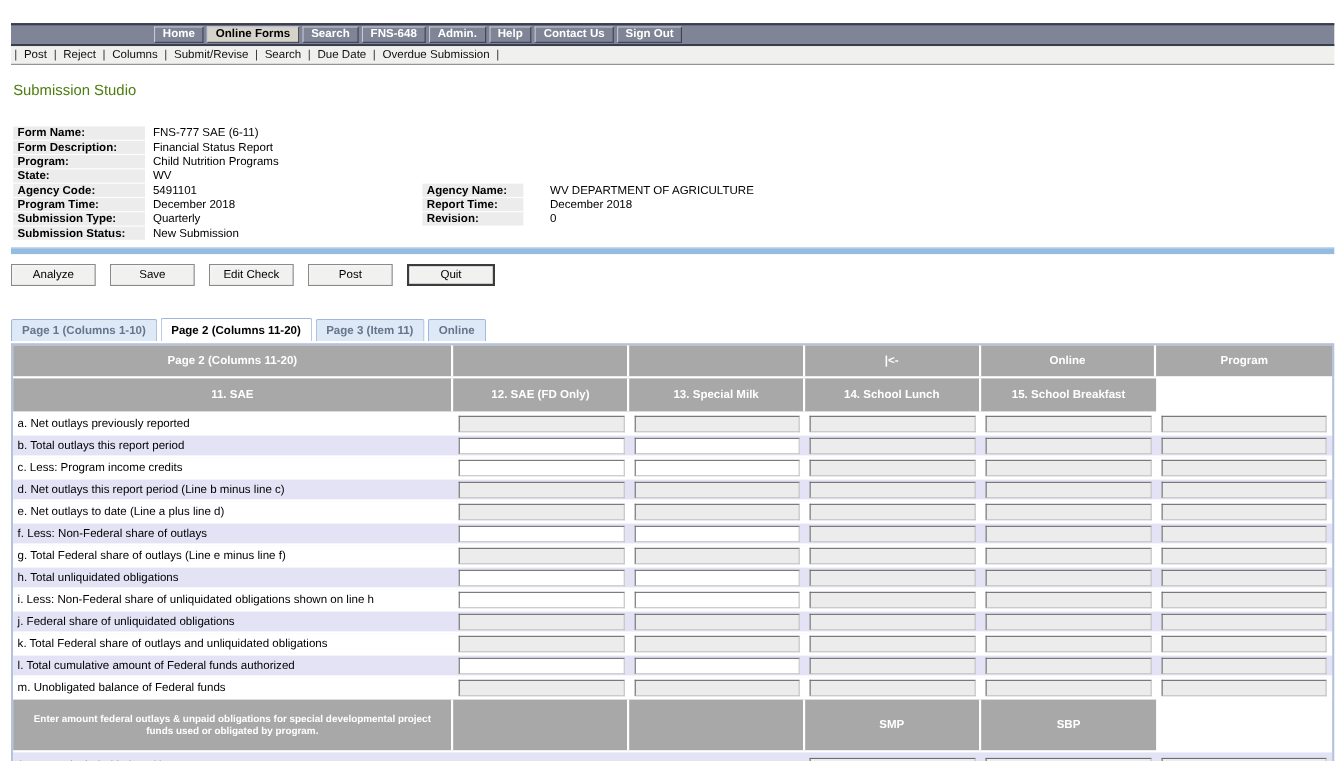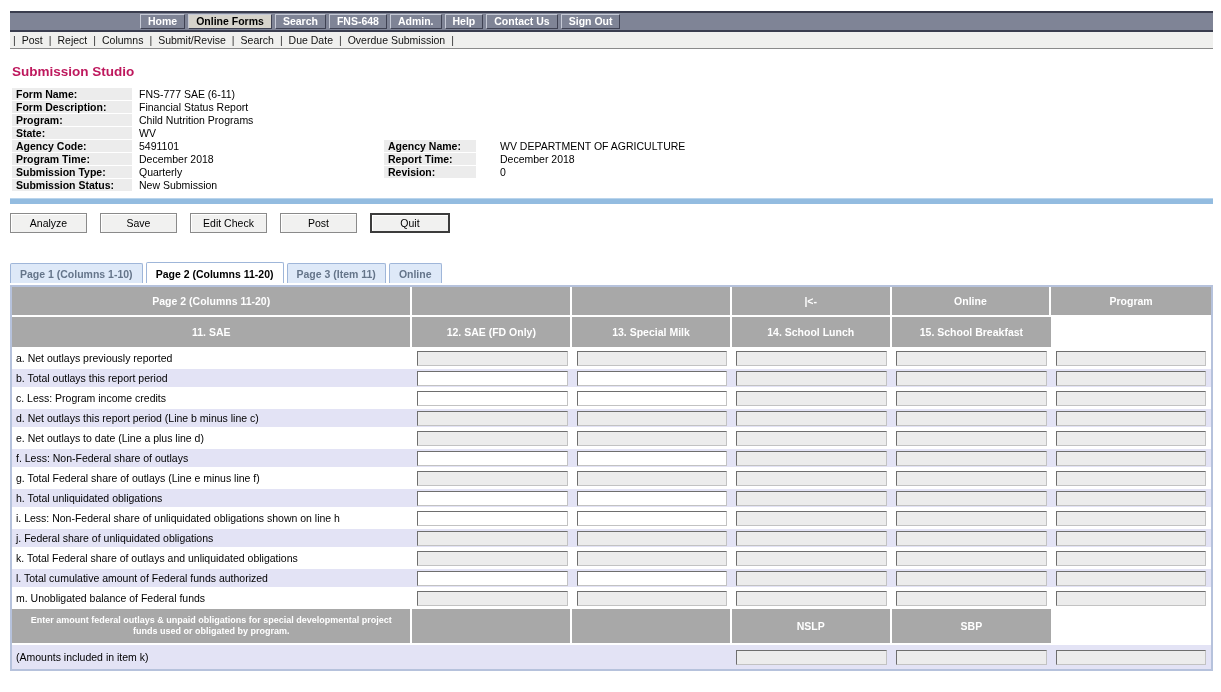--- a/index.html
+++ b/index.html
@@ -5,41 +5,41 @@
   * { box-sizing: border-box; }
   html,body { margin:0; padding:0; background:#fff; }
   body {
     width:1221px; height:692px; overflow:hidden;
     font-family:"Liberation Sans", sans-serif; font-size:10.5px; color:#000;
   }
   .content { width:1203px; margin-left:10px; }
 
   
   .navbar {
-    margin-top:11px; height:21px; background:#7f8496;
+    margin-top:21px; height:21px; background:#7f8496;
     border-top:2px solid #3a3d4e; border-bottom:2px solid #3a3d4e;
     display:flex; align-items:center; padding-left:130px; gap:3px;
   }
   .nav-btn {
     height:15px; line-height:13px; padding:0 7px; background:#7f8496; color:#fff;
     font-size:10.5px; font-weight:bold; cursor:pointer; white-space:nowrap;
     border:1px solid; border-color:#c6cad6 #3e4152 #3e4152 #c6cad6;
   }
   .nav-btn.active { background:#d6d3cb; color:#000; }
 
   
   .menubar {
     height:17px; background:#f0f0ee; border-bottom:1px solid #8a8a8a;
     display:flex; align-items:center; padding-left:3px; gap:6px; color:#111;
   }
   .menu-item { cursor:pointer; white-space:nowrap; }
   .menu-sep { color:#333; }
 
   
-  .page-title { margin:15px 0 9px 2px; font-size:13.5px; font-weight:bold; color:#be185d; }
+  .page-title { margin:15px 0 26px 2px; font-size:13.5px; font-weight:normal; color:#4d7c0f; }
 
   
   .meta { margin-left:2px; }
   .meta-row { display:flex; height:12px; margin-bottom:1px; align-items:stretch; }
   .meta-cell { display:flex; align-items:center; }
   .m-label1 { width:120px; background:#ececec; font-weight:bold; padding-left:4px; }
   .m-value1 { width:252px; padding-left:7px; background:#fff; }
   .m-value1.grow { flex:1; }
   .m-label2 { width:92px; background:#ececec; font-weight:bold; padding-left:4px; }
   .m-value2 { flex:1; padding-left:24px; background:#fff; }
@@ -79,21 +79,21 @@
   .g-body { height:20px; border-bottom:2px solid #fff; background:#fff; align-items:center; }
   .g-body.shaded { background:#e3e3f5; }
   .g-label { display:flex; align-items:center; padding-left:4px; }
   .g-cellin { display:flex; align-items:center; justify-content:center; }
   .cell-input {
     width:calc(100% - 9px); height:15px; margin:0;
     border:1px solid; border-color:#6e6e6e #c2c2c2 #c2c2c2 #6e6e6e;
     background:#fff; font-family:"Liberation Sans", sans-serif; font-size:10.5px; padding:0 2px;
   }
   .cell-input:disabled, .cell-input.disabled { background:#ececec; }
-  .g-foot-head { height:36px; border-bottom:2px solid #fff; }
+  .g-foot-head { height:48px; border-bottom:2px solid #fff; }
   .g-foot-head .small-head { font-size:9px; line-height:11px; padding:0 14px; }
   .g-foot { height:24px; background:#e3e3f5; align-items:center; }
 </style>
 </head>
 <body>
 
 <div class="content">
 
   <div class="navbar">
     <div class="nav-items" style="display:flex;gap:3px;">
@@ -433,21 +433,21 @@
           <input class="cell-input disabled" type="text" disabled="" style="">
         </div>
         <div class="g-cellin">
           <input class="cell-input disabled" type="text" disabled="" style="">
         </div>
       </div>
       <div class="g-row g-foot-head">
         <div class="g-h g-cell small-head">Enter amount federal outlays &amp; unpaid obligations for special developmental project funds used or obligated by program.</div>
         <div class="g-h"></div>
         <div class="g-h"></div>
-        <div class="g-h">NSLP</div>
+        <div class="g-h">SMP</div>
         <div class="g-h">SBP</div>
       </div>
       <div class="g-row g-foot">
         <div class="g-label">(Amounts included in item k)</div>
         <div class="g-cellin"></div>
         <div class="g-cellin"></div>
         <div class="g-cellin">
           <input class="cell-input disabled" type="text" disabled="" style="">
         </div>
         <div class="g-cellin">

